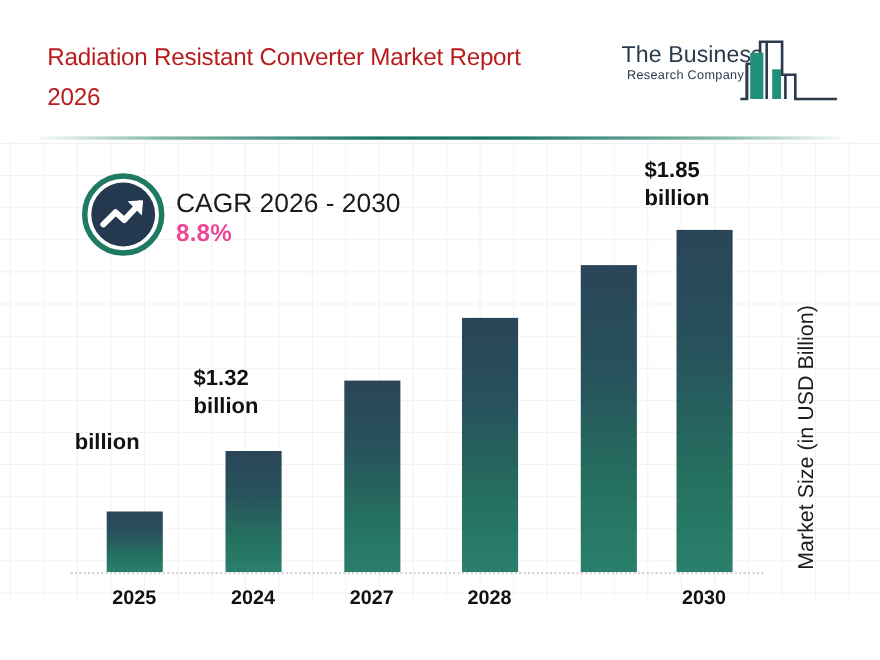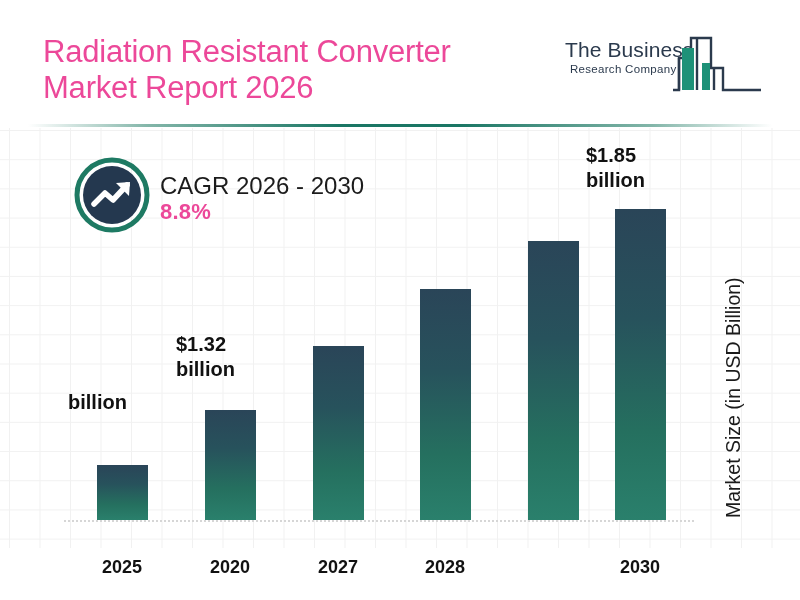--- a/index.html
+++ b/index.html
@@ -34,23 +34,23 @@
   
   #header {
     position: absolute;
     left: 0; top: 0;
     width: 800px; height: 120px;
   }
   #title {
     position: absolute;
     left: 43px; top: 34px;
     width: 480px;
-    font-size: 31px;
+    font-size: 22px;
     line-height: 36px;
-    color: #ec4899;
+    color: #b91c1c;
     font-weight: 400;
     letter-spacing: -0.2px;
   }
 
   
   #logo {
     position: absolute;
     left: 563px; top: 30px;
     width: 200px; height: 66px;
   }
@@ -146,21 +146,20 @@
     line-height: 25px;
   }
   .xtick {
     position: absolute;
     top: 533px;
     width: 110px;
     text-align: center;
     font-size: 18px;
     font-weight: bold;
     color: #111111;
-    margin-top: 24px;
   }
 
   
   #ylabel {
     position: absolute;
     left: 700px;
     top: 218px;
     width: 300px;
     transform: rotate(-90deg);
     transform-origin: 0 0;
@@ -227,21 +226,21 @@
     <div class="bar-label" style="left:176px; top:332px;">
       <div>$1.32</div>
       <div>billion</div>
     </div>
     <div class="bar-label" style="left:586px; top:143px;">
       <div>$1.85</div>
       <div>billion</div>
     </div>
 
     <div class="xtick" style="left:67px;">2025</div>
-    <div class="xtick" style="left:175px;">2020</div>
+    <div class="xtick" style="left:175px;">2024</div>
     <div class="xtick" style="left:283px;">2027</div>
     <div class="xtick" style="left:390px;">2028</div>
     <div class="xtick" style="left:585px;">2030</div>
 
     <div id="ylabel">
       <span id="ylabel-inner">Market Size (in USD Billion)</span>
     </div>
   </div>
 
 </div>

